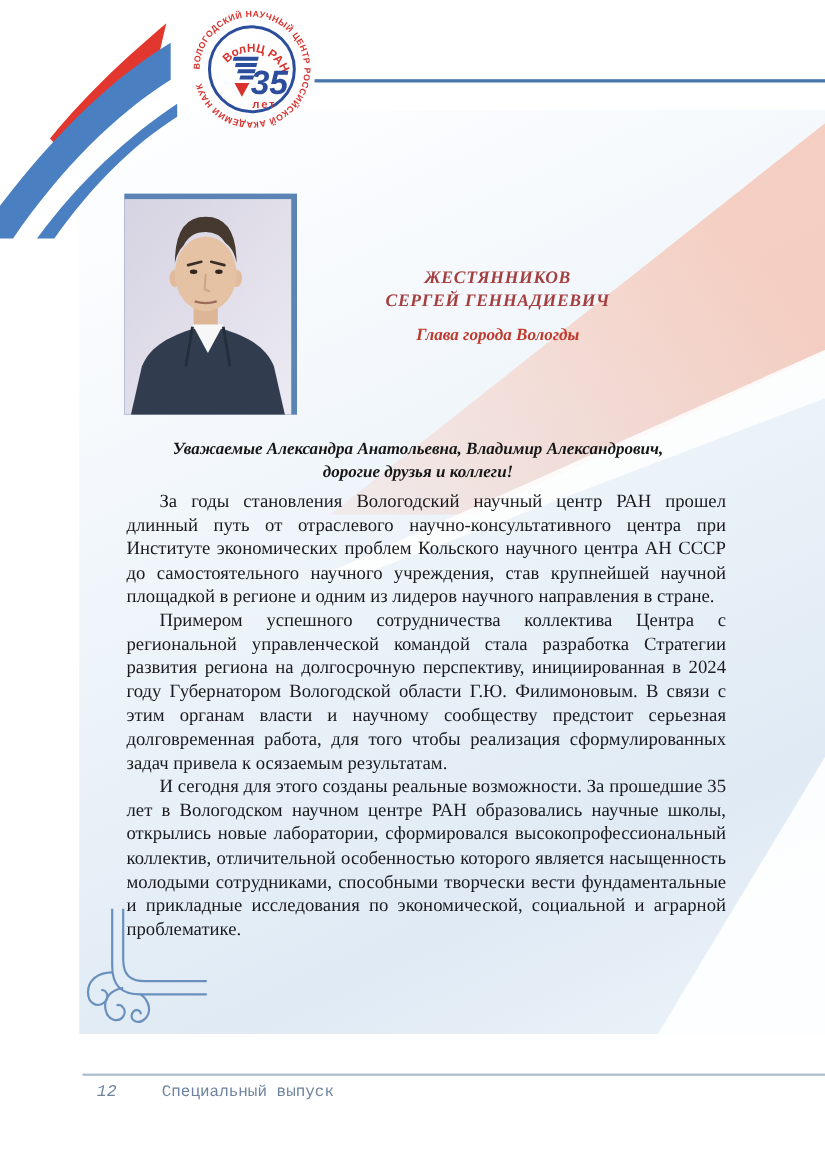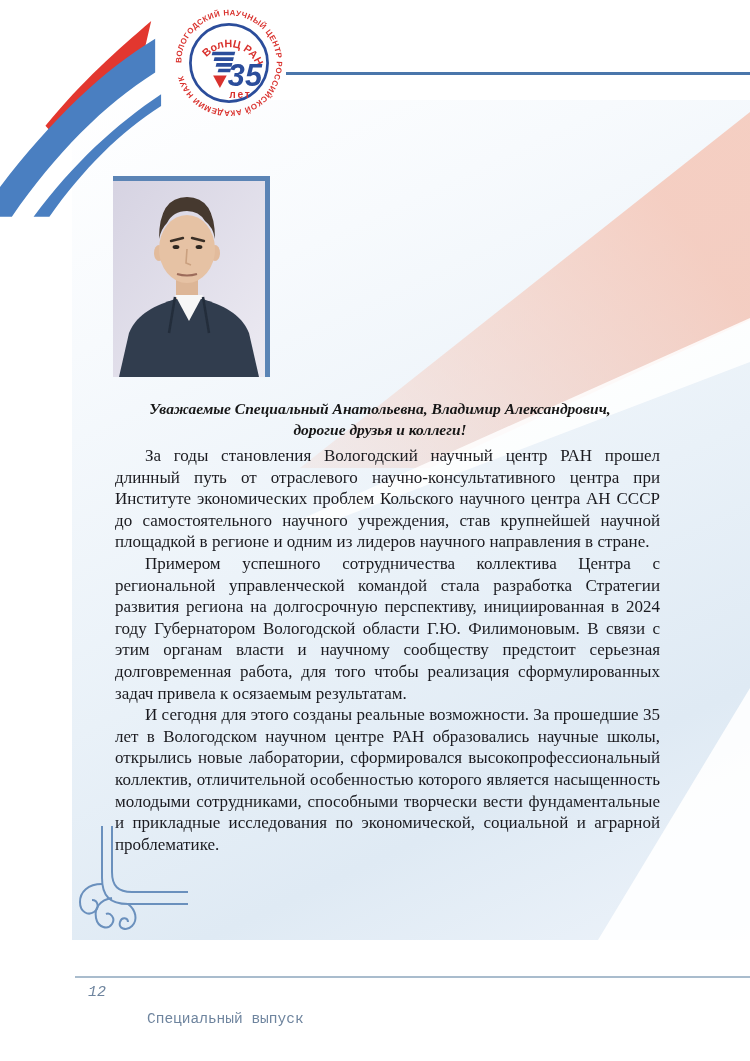--- a/index.html
+++ b/index.html
@@ -40,21 +40,21 @@
   .body-text{left:115px;top:445px;width:545px;color:#1a1a1f;font-size:17px;line-height:21.6px;}
   .body-text p{margin:0;text-align:justify;text-indent:30px;}
 
   
   .flourish{left:58px;top:826px;width:132px;height:132px;}
 
   
   .footer-rule{left:75px;top:976px;width:675px;height:2px;background:#a9bccd;}
   .footer{font-family:Liberation Mono, monospace;color:#6e849e;}
   .page-number{left:88px;top:984px;font-size:15px;font-style:italic;}
-  .issue-label{left:147px;top:985px;font-size:14.5px;margin-top:26px;}
+  .issue-label{left:147px;top:985px;font-size:14.5px;}
 </style>
 </head>
 <body>
 
 <div class="page">
 
   <div class="abs bg-wash"></div>
   <div class="abs band-salmon"></div>
   <div class="abs band-white"></div>
   <div class="abs band-white-bottom"></div>
@@ -110,23 +110,28 @@
       <ellipse cx="86" cy="66" rx="3.4" ry="2" fill="#2e2620"></ellipse>
       <path d="M74,68 L73,82 L78,84" stroke="#caa07f" stroke-width="1.6" fill="none"></path>
       <path d="M64,93 Q74,96 84,93" stroke="#9c6b5a" stroke-width="2" fill="none"></path>
       <path d="M6,196 L16,152 C 24,132 44,124 62,118 L90,118 C 108,124 128,132 136,152 L146,196 Z" fill="#313d4e"></path>
       <path d="M62,114 L76,140 L90,114 Z" fill="#f7f7f7"></path>
       <path d="M62,116 L56,152" stroke="#232d3b" stroke-width="2.5"></path>
       <path d="M90,116 L96,152" stroke="#232d3b" stroke-width="2.5"></path>
     </svg>
   </div>
 
+  <div class="abs person">
+    <div class="person-name">ЖЕСТЯННИКОВ</div>
+    <div class="person-name">СЕРГЕЙ ГЕННАДИЕВИЧ</div>
+    <div class="person-title">Глава города Вологды</div>
+  </div>
 
   <div class="abs salutation">
-    <div>Уважаемые Специальный Анатольевна, Владимир Александрович,</div>
+    <div>Уважаемые Александра Анатольевна, Владимир Александрович,</div>
     <div>дорогие друзья и коллеги!</div>
   </div>
 
   <div class="abs body-text">
     <p>За годы становления Вологодский научный центр РАН прошел длинный путь от отраслевого научно-консультативного центра при Институте экономических проблем Кольского научного центра АН СССР до самостоятельного научного учреждения, став крупнейшей научной площадкой в регионе и одним из лидеров научного направления в стране.</p>
     <p>Примером успешного сотрудничества коллектива Центра с региональной управленческой командой стала разработка Стратегии развития региона на долгосрочную перспективу, инициированная в 2024 году Губернатором Вологодской области Г.Ю. Филимоновым. В связи с этим органам власти и научному сообществу предстоит серьезная долговременная работа, для того чтобы реализация сформулированных задач привела к осязаемым результатам.</p>
     <p>И сегодня для этого созданы реальные возможности. За прошедшие 35 лет в Вологодском научном центре РАН образовались научные школы, открылись новые лаборатории, сформировался высокопрофессиональный коллектив, отличительной особенностью которого является насыщенность молодыми сотрудниками, способными творчески вести фундаментальные и прикладные исследования по экономической, социальной и аграрной проблематике.</p>
   </div>
 
   <svg class="abs flourish" viewBox="0 0 132 132">

